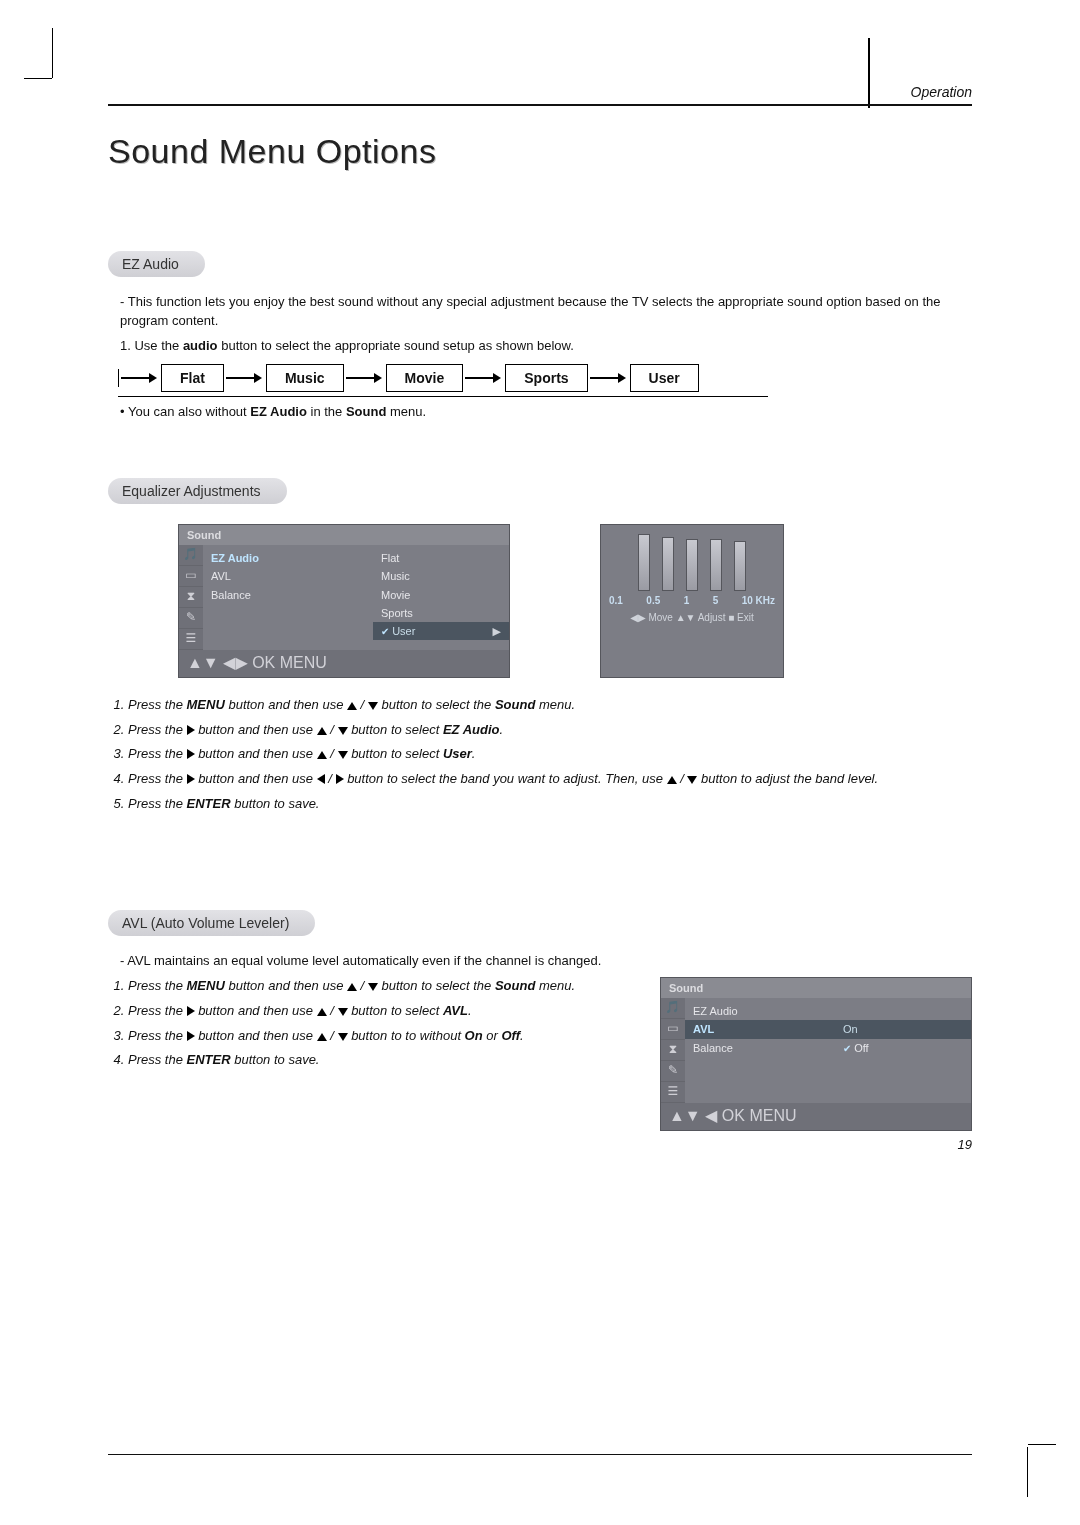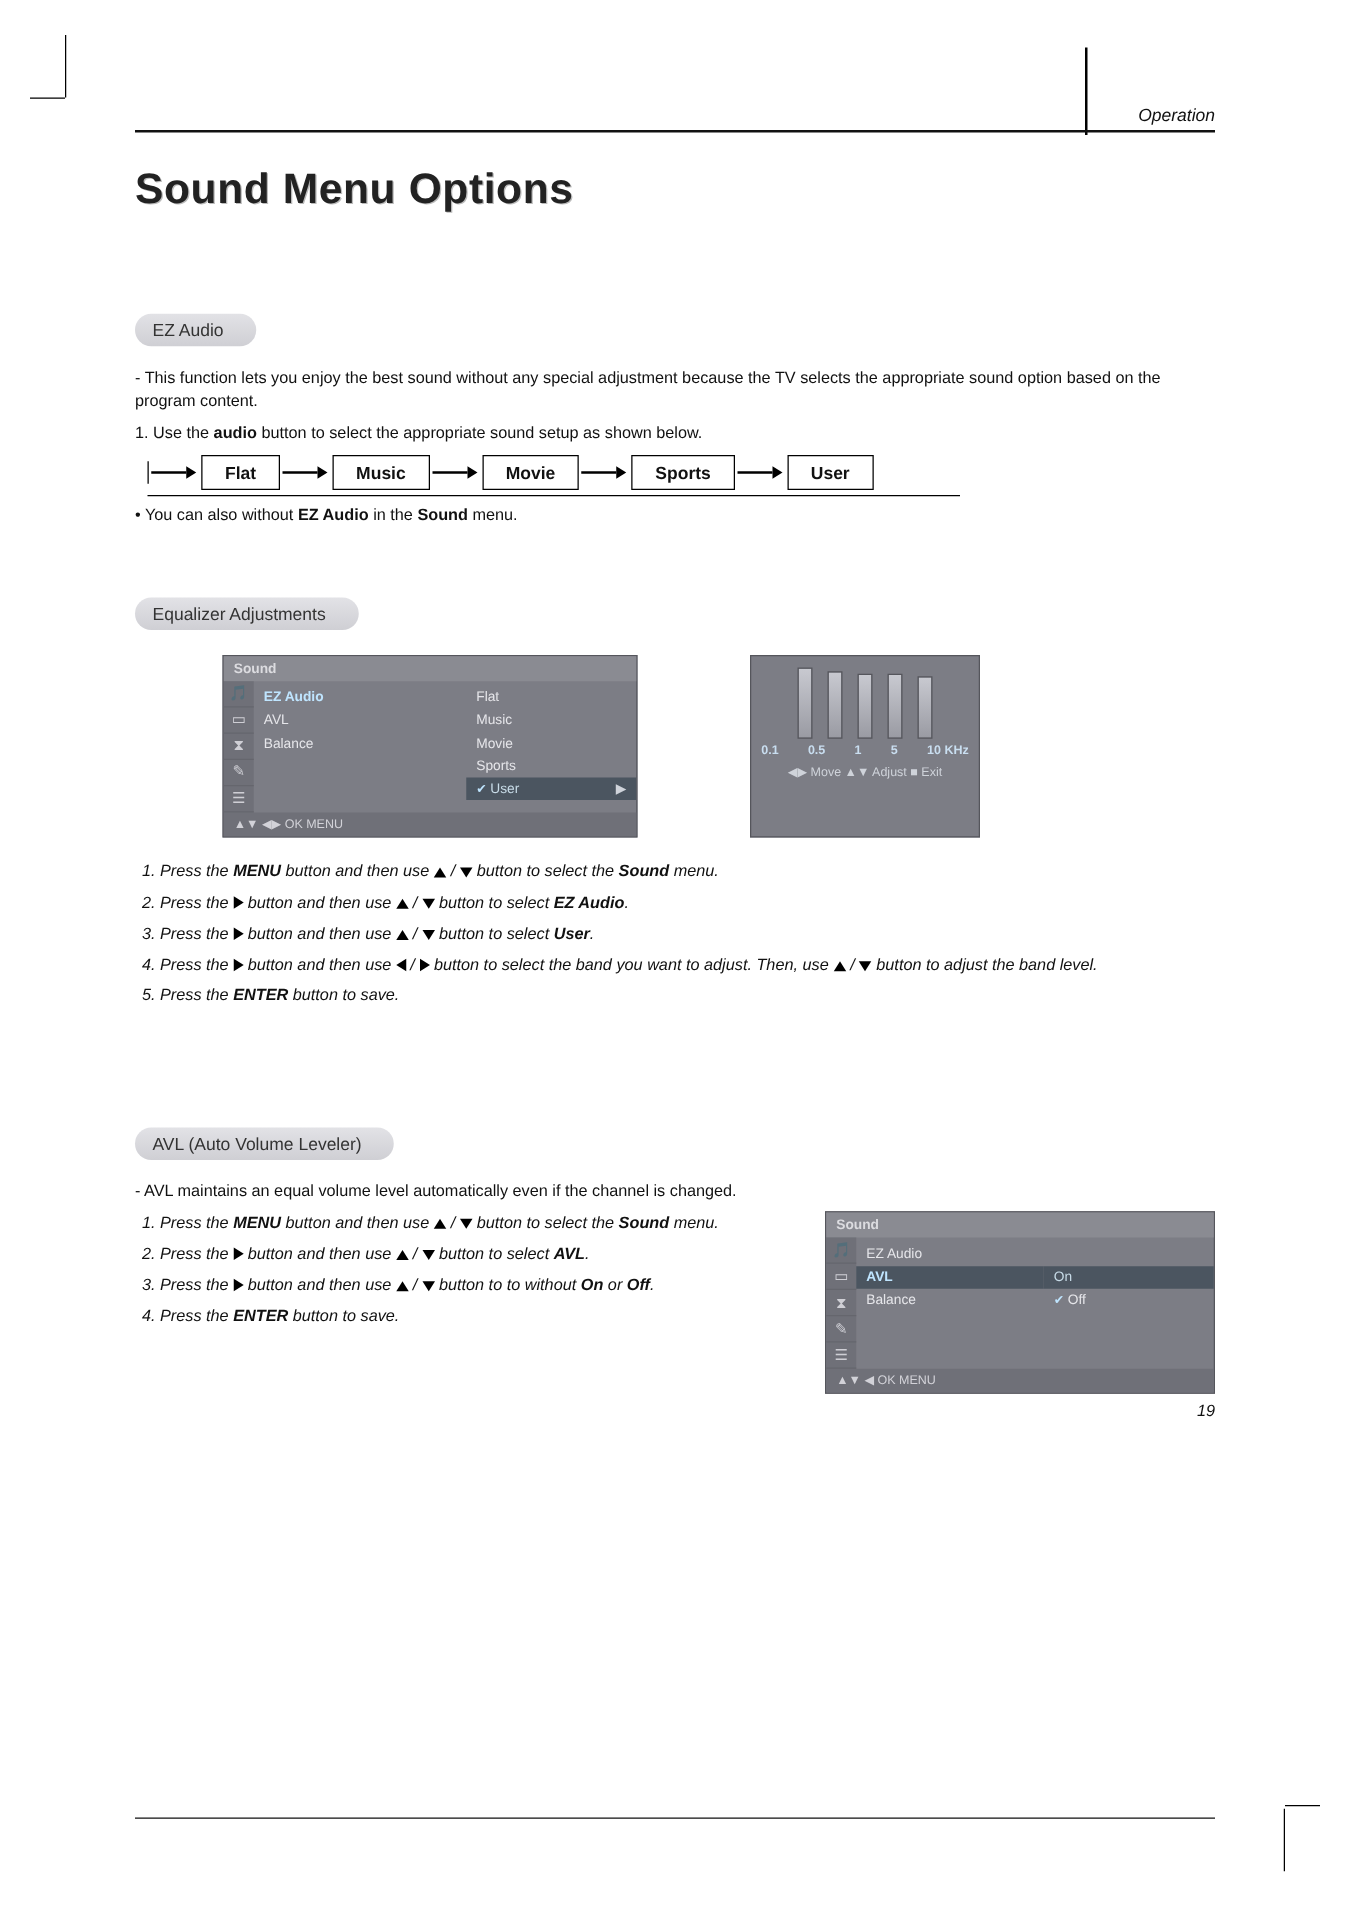--- a/index.html
+++ b/index.html
@@ -35,38 +35,38 @@
   }
   .opheader {
     text-align: right;
     font-style: italic;
     font-size: 14px;
     margin-top: -22px;
     margin-bottom: 14px;
   }
   h1.title {
     font-size: 34px;
-    font-weight: bold;
+    font-weight: normal;
     color: #222;
     text-shadow: 1px 1px 0 #bbb;
     margin: 32px 0 40px 0;
     letter-spacing: 0.5px;
   }
   .section-pill {
     display: inline-block;
     background: linear-gradient(to bottom, #e2e2e6, #cfcfd4);
     border-radius: 14px;
     padding: 5px 26px 5px 14px;
     font-size: 14px;
     color: #333;
     margin: 50px 0 10px 0;
   }
   .section-pill.first { margin-top: 40px; }
   .body-text { font-size: 13px; line-height: 1.45; }
-  .body-text p { margin: 6px 0; }
+  .body-text p { margin: 6px 12px; }
   ol.steps { margin: 6px 0 6px 0; padding-left: 20px; font-style: italic; }
   ol.steps li { margin: 6px 0; line-height: 1.45; }
   .flow {
     display: flex;
     align-items: center;
     margin: 8px 0 2px 0;
   }
   .arrow {
     width: 38px;
     height: 14px;
@@ -121,21 +121,21 @@
   .osd .osd-body { display: flex; }
   .osd .osd-icons { width: 24px; background: #6f7078; display: flex; flex-direction: column; }
   .osd .osd-icons div { height: 20px; display: flex; align-items: center; justify-content: center; font-size: 12px; color: #cfcfd5; border-bottom: 1px solid #65666d; }
   .osd .osd-left { flex: 1; padding: 4px 8px; }
   .osd .osd-right { width: 120px; padding: 4px 8px; }
   .osd .row { padding: 2px 0; }
   .osd .hl { background: #4b5560; color: #c8dce8; margin: 0 -8px; padding: 2px 8px; }
   .osd .sel { color: #bfe5ff; font-weight: bold; }
   .osd .check::before { content: "✔ "; color: #bfe5ff; font-size: 10px; }
   .osd .arrow-r { float: right; color: #cfd3da; }
-  .osd .osd-foot { background: #6f7078; padding: 3px 8px; font-size: 10px; color: #d2d2d8; }
+  .osd .osd-foot { background: #6f7078; padding: 3px 8px; font-size: 16px; color: #d2d2d8; }
   .osd-eq {
     width: 170px;
     background: #7c7d85;
     color: #e2e2e8;
     font-size: 10px;
     border: 1px solid #55565c;
     padding: 6px;
   }
   .eq-bars { display: flex; gap: 12px; justify-content: center; height: 60px; align-items: flex-end; margin-bottom: 4px; }
   .eq-bars .bar { width: 10px; background: linear-gradient(#c8c9d0, #9a9ba3); border: 1px solid #55565c; }

